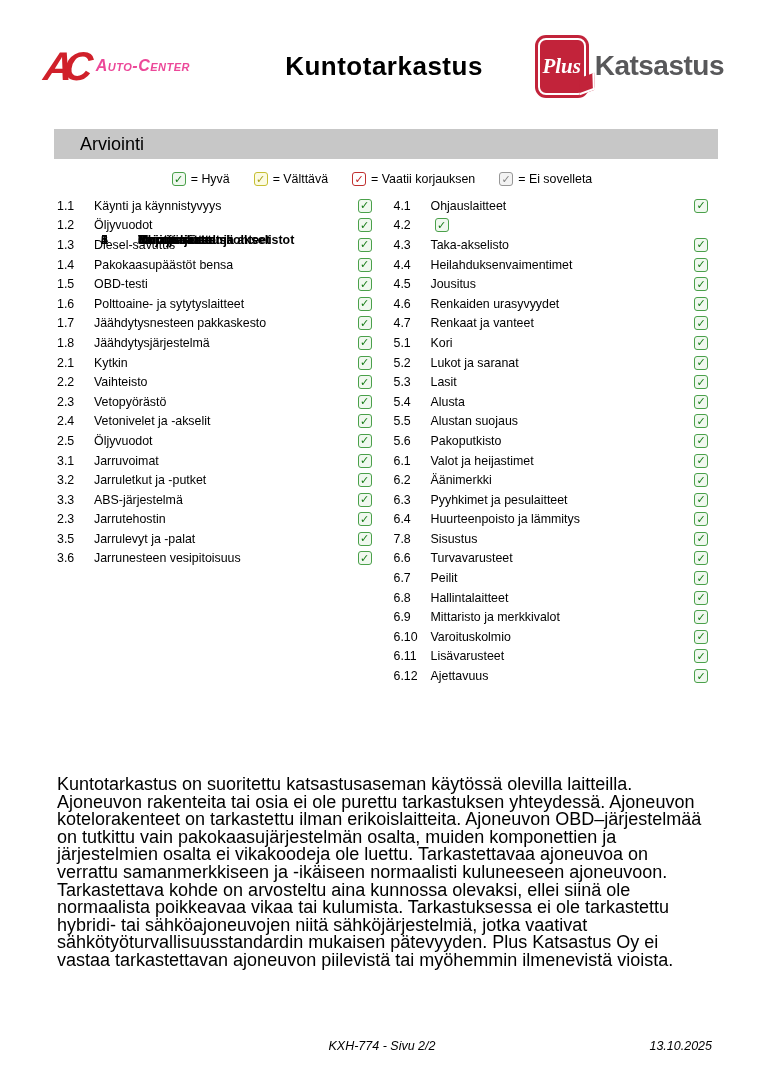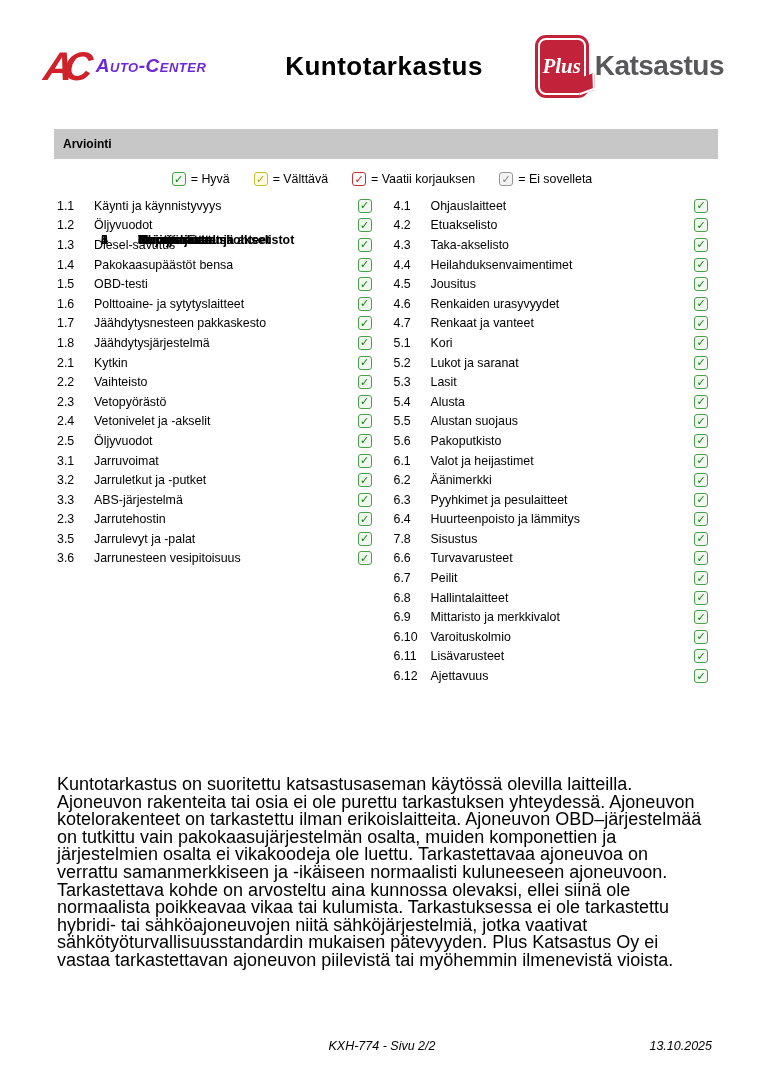--- a/index.html
+++ b/index.html
@@ -17,22 +17,22 @@
     position:absolute;top:34px;left:44px;right:40px;height:64px;
     display:flex;align-items:center;justify-content:space-between;
   }
   .ac-logo{display:flex;align-items:center;gap:2px;white-space:nowrap;}
   .ac-mark{
     font-size:40px;font-weight:bold;font-style:italic;
     color:#d0202a;letter-spacing:-9px;line-height:1;
     transform:skewX(-6deg);padding-right:10px;
   }
   .ac-name{
-    font-size:19px;font-weight:bold;font-style:italic;
-    color:#6d28d9;font-variant:small-caps;letter-spacing:.5px;
+    font-size:16px;font-weight:bold;font-style:italic;
+    color:#ec4899;font-variant:small-caps;letter-spacing:.5px;
   }
   .doc-title{
     font-size:26px;font-weight:bold;letter-spacing:.5px;
     position:absolute;left:50%;transform:translateX(-50%);
   }
   .plus-logo{display:flex;align-items:center;gap:6px;}
   .plus-badge{
     position:relative;width:54px;height:63px;background:#c2233a;
     border-radius:11px;display:flex;align-items:center;justify-content:center;
     flex:none;
@@ -48,21 +48,21 @@
   .plus-text{
     position:relative;color:#fff;font-style:italic;font-weight:bold;
     font-size:21px;font-family:"Liberation Serif","DejaVu Serif",serif;z-index:1;
   }
   .katsastus-text{font-size:28px;font-weight:bold;color:#58585a;letter-spacing:-.5px;}
   
   .graybar{
     position:absolute;top:129px;left:54px;right:46px;height:30px;
     background:#c7c7c7;display:flex;align-items:center;
   }
-  .graybar span{font-size:12px;font-weight:bold;padding-left:9px;}
+  .graybar span{font-size:18px;font-weight:normal;padding-left:26px;}
   
   .legend{
     position:absolute;top:172px;left:0;width:100%;
     display:flex;justify-content:center;align-items:center;gap:24px;
     font-size:12.4px;
   }
   .legend-item{display:flex;align-items:center;gap:5px;}
   
   .checkbox{
     width:12px;height:12px;border-radius:3px;flex:none;
@@ -259,21 +259,20 @@
           <span class="num">4</span>
           <span class="label">Ohjauslaitteet ja akselistot</span>
         </div>
         <div class="row">
           <span class="num">4.1</span>
           <span class="label">Ohjauslaitteet</span>
           <span class="checkbox good">✓</span>
         </div>
         <div class="row">
           <span class="num">4.2</span>
-          <span class="label">Etuakselisto</span>
           <span class="checkbox good">✓</span>
         </div>
         <div class="row">
           <span class="num">4.3</span>
           <span class="label">Taka-akselisto</span>
           <span class="checkbox good">✓</span>
         </div>
         <div class="row">
           <span class="num">4.4</span>
           <span class="label">Heilahduksenvaimentimet</span>

